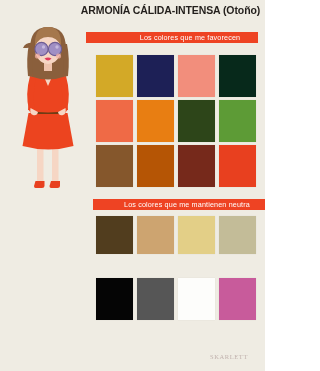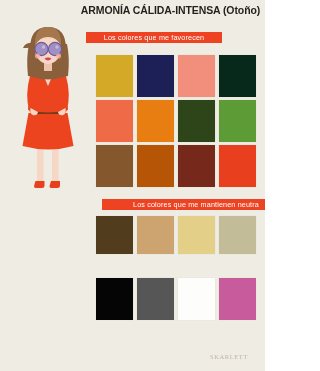--- a/index.html
+++ b/index.html
@@ -40,22 +40,22 @@
     color: #ffffff;
     font-size: 7.2px;
     font-weight: normal;
     letter-spacing: 0.15px;
     text-align: center;
     line-height: 11px;
     height: 11px;
     white-space: nowrap;
     overflow: hidden;
   }
-  #banner-favor   { left: 86px;  top: 32px;  width: 136px; }
-  #banner-neutra  { left: 102px;  top: 199px; width: 188px; }
+  #banner-favor   { left: 86px;  top: 32px;  width: 136px; padding-left: 36px; }
+  #banner-neutra  { left: 93px;  top: 199px; width: 188px; }
   #banner-evitar  { left: 86px;  top: 261px; width: 166px; }
 
   
   .grid {
     position: absolute;
     display: grid;
     grid-template-columns: repeat(4, 37px);
     column-gap: 4px;
   }
   #grid-favor {

